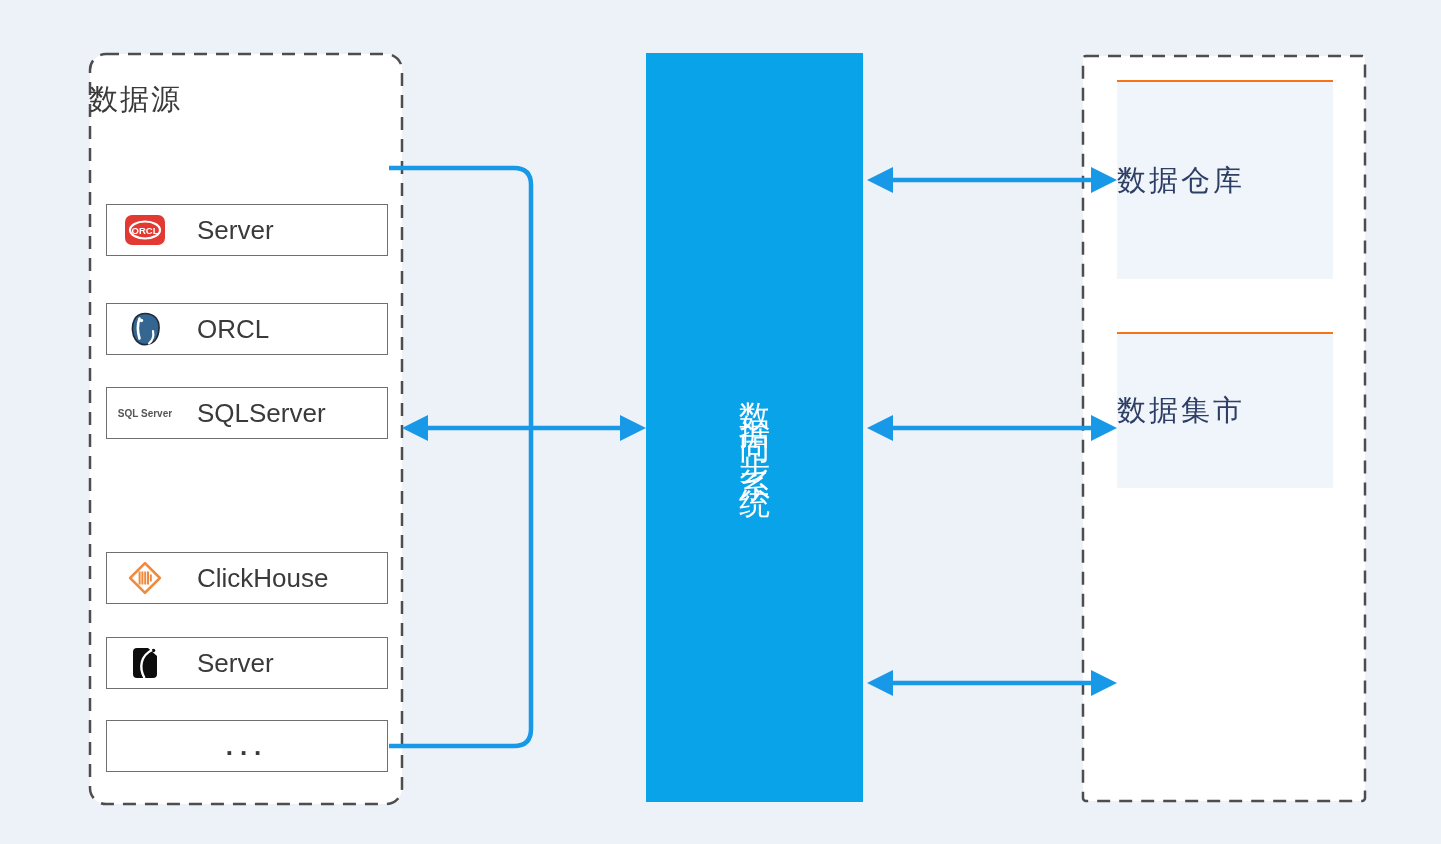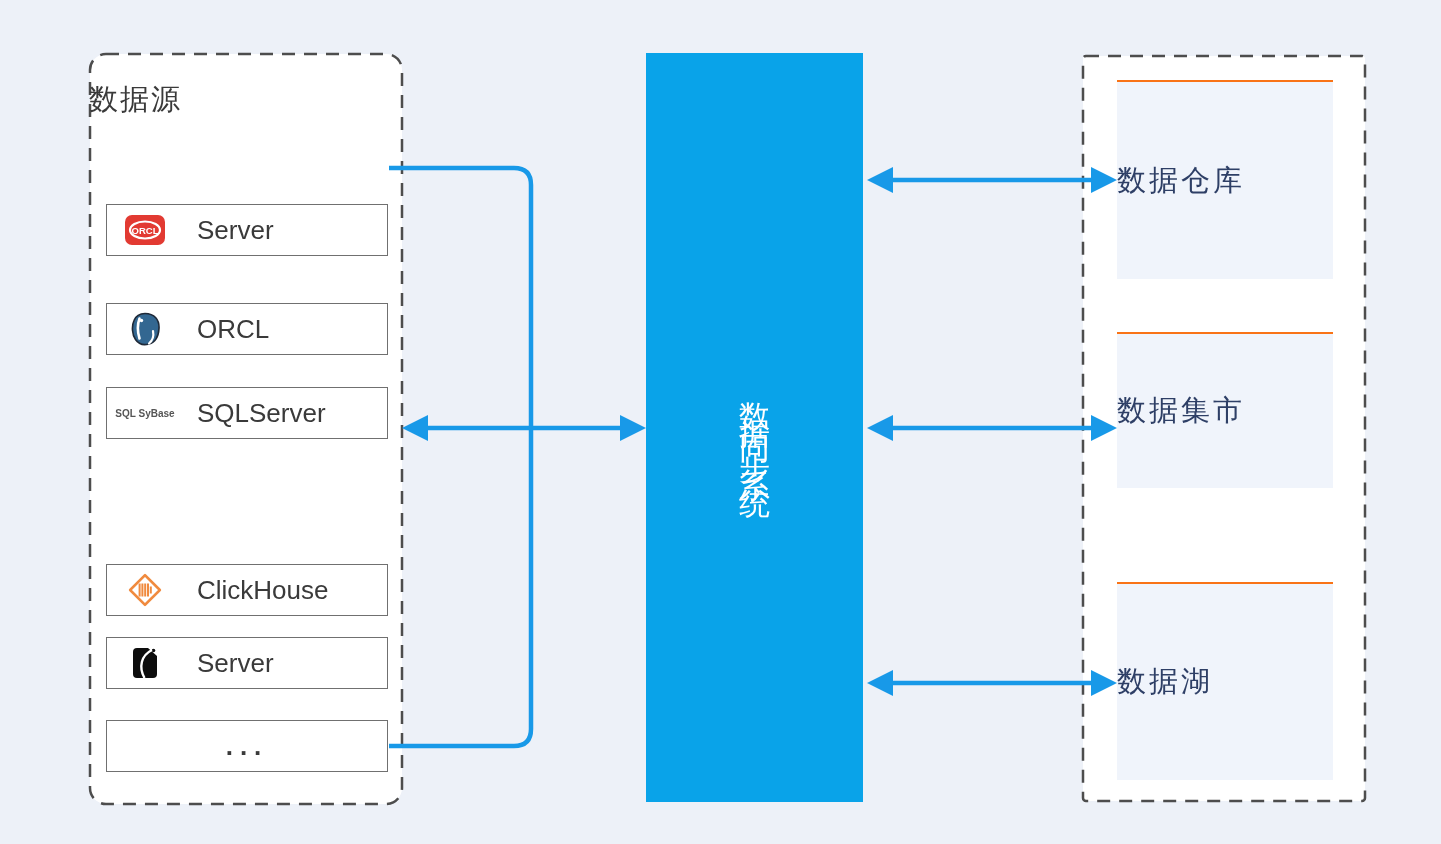--- a/index.html
+++ b/index.html
@@ -16,21 +16,21 @@
 
   .dash-rect{fill:#ffffff;stroke:var(--border-gray);stroke-width:2.5;stroke-dasharray:13 9}
 
   .src-title{position:absolute;left:89px;top:80px;width:313px;text-align:left;
              font-size:29px;font-weight:500;color:var(--text-dark);letter-spacing:2px}
 
   .src-item{position:absolute;left:106px;width:282px;height:52px;background:#fff;
             border:1.5px solid var(--item-border);box-sizing:border-box;
             display:flex;align-items:center}
   .i0{top:142px}.i1{top:204px}.i2{top:303px}.i3{top:387px}
-  .i4{top:470px}.i5{top:564px}.i6{top:637px}.i7{top:720px}
+  .i4{top:470px}.i5{top:552px}.i6{top:637px}.i7{top:720px}
   .icon-box{width:56px;margin-left:10px;display:flex;justify-content:center;align-items:center;flex:0 0 auto}
   .src-label{margin-left:24px;font-size:26px;color:var(--text-dark)}
   .src-item.dots{justify-content:center}
   .src-item.dots .src-label{margin:0;font-weight:bold;letter-spacing:7px}
 
   .sqlsrv-txt{font-size:10px;font-weight:bold;color:#555;white-space:nowrap}
 
   .sync-box{position:absolute;left:646px;top:53px;width:217px;height:749px;
             background:var(--box-blue);display:flex;align-items:center;justify-content:center}
   .sync-label{writing-mode:vertical-lr;color:#fff;font-size:31px;letter-spacing:17px;
@@ -76,21 +76,21 @@
         <path d="M14.5 7.5 C12.5 13 12.5 21 14.5 27.5" stroke="#fff" stroke-width="2.6" fill="none" stroke-linecap="round"></path>
         <path d="M24 32.5 C27.5 29.5 29 25 28 20" stroke="#fff" stroke-width="2.2" fill="none" stroke-linecap="round"></path>
         <circle cx="16.5" cy="9.5" r="1.7" fill="#fff"></circle>
       </svg>
     </span>
     <span class="src-label">ORCL</span>
   </div>
 
   <div class="src-item i3">
     <span class="icon-box">
-      <span class="sqlsrv-txt">SQL SyBase</span>
+      <span class="sqlsrv-txt">SQL Server</span>
     </span>
     <span class="src-label">SQLServer</span>
   </div>
 
 
   <div class="src-item i5">
     <span class="icon-box">
       <svg width="38" height="38" viewBox="0 0 38 38">
         <rect x="8.5" y="8.5" width="21" height="21" fill="none" stroke="var(--clickhouse-orange)" stroke-width="2.6" stroke-linejoin="round" transform="rotate(45 19 19)"></rect>
         <g fill="var(--clickhouse-orange)">
@@ -124,23 +124,20 @@
   <div class="sync-box">
     <span class="sync-label">数据同步系统</span>
   </div>
 
   <div class="target-card t0">
     <span class="target-label">数据仓库</span>
   </div>
   <div class="target-card t1">
     <span class="target-label">数据集市</span>
   </div>
-  <div class="target-card t2">
-    <span class="target-label">数据湖</span>
-  </div>
 
   <svg class="layer" width="1441" height="844">
 
     <path class="blue-line" stroke-width="4.5" d="M389 168 H514 Q531 168 531 185 V729 Q531 746 514 746 H389"></path>
 
     <g>
       <line class="blue-line" stroke-width="4.5" x1="424" y1="428" x2="624" y2="428"></line>
       <polygon class="blue-head" points="402,428 428,415 428,441"></polygon>
       <polygon class="blue-head" points="646,428 620,415 620,441"></polygon>
     </g>

